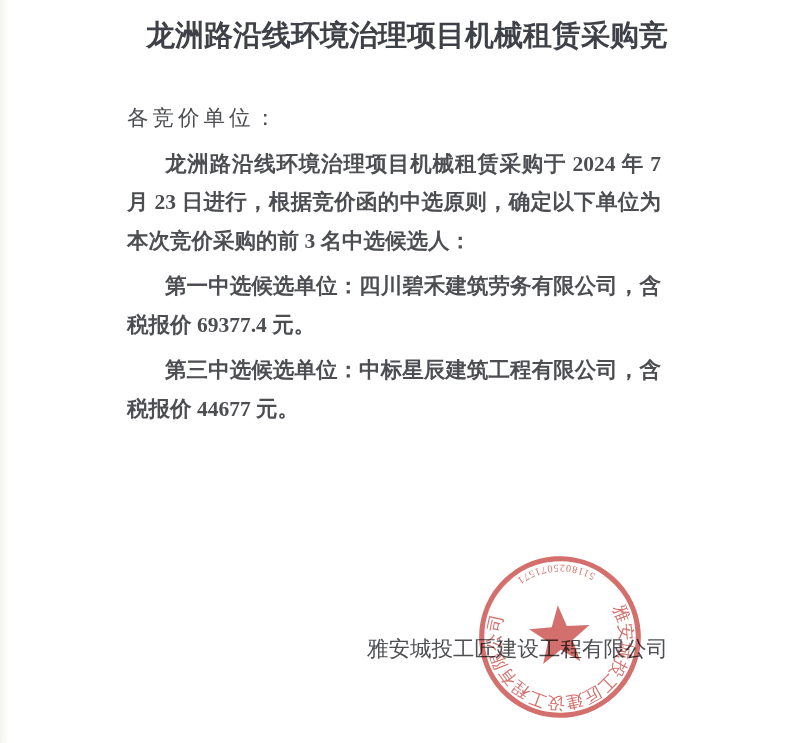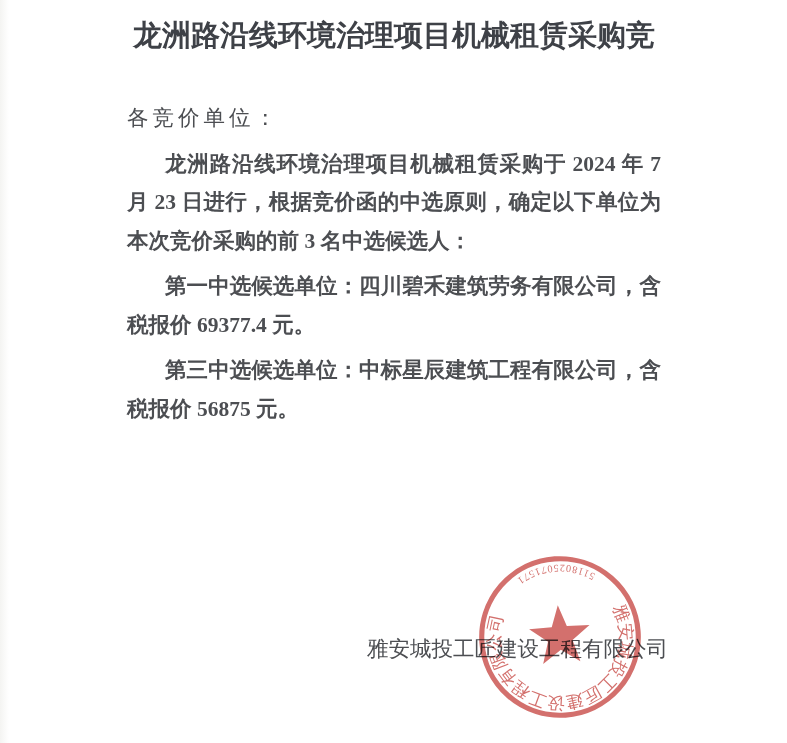--- a/index.html
+++ b/index.html
@@ -16,21 +16,21 @@
   }
   .title{
     position:absolute;
     left:120px;top:16px;width:548px;
     margin:0;
     font-size:29px;line-height:38px;
     font-weight:bold;
     color:#3e4147;
     text-align:center;
   }
-  .title span{display:block;}
+  .title span{display:block;text-align:right;}
   .body-text{
     position:absolute;
     left:120px;top:92px;width:548px;
     font-size:21.5px;line-height:38.5px;
     color:#4c4e52;
     text-align:justify;
   }
   .body-text p{margin:7px;}
   .salutation{letter-spacing:4px;}
   .para{text-indent:38px;font-weight:bold;}
@@ -64,21 +64,21 @@
 <div class="page">
 
   <h1 class="title">
     <span>龙洲路沿线环境治理项目机械租赁采购竞</span>
   </h1>
 
   <div class="body-text">
     <p class="salutation">各竞价单位：</p>
     <p class="para">龙洲路沿线环境治理项目机械租赁采购于 2024 年 7 月 23 日进行，根据竞价函的中选原则，确定以下单位为本次竞价采购的前 3 名中选候选人：</p>
     <p class="para">第一中选候选单位：四川碧禾建筑劳务有限公司，含税报价 69377.4 元。</p>
-    <p class="para">第三中选候选单位：中标星辰建筑工程有限公司，含税报价 56875 元。</p>
+    <p class="para">第三中选候选单位：中标星辰建筑工程有限公司，含税报价 44677 元。</p>
   </div>
 
   <div class="signature">
     <div>雅安城投工匠建设工程有限公司</div>
   </div>
 
   <div class="seal">
     <svg viewBox="0 0 200 200">
       <g transform="rotate(176 100 100)">
         <circle cx="100" cy="100" r="91" fill="none" stroke-width="6" stroke="#c9504c"></circle>

